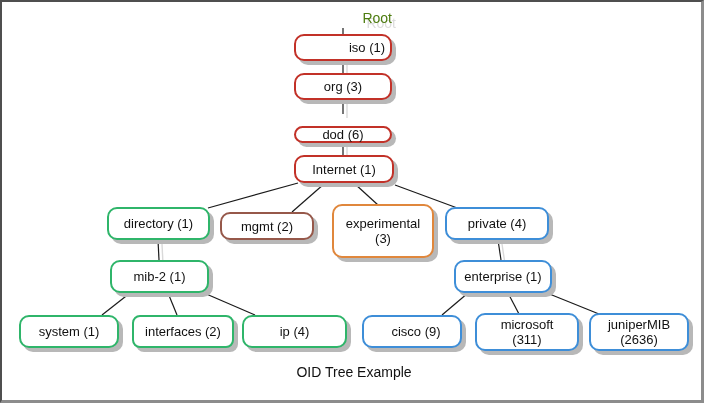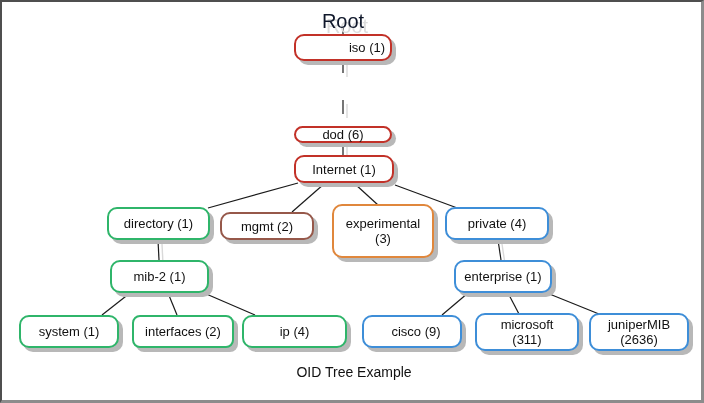--- a/index.html
+++ b/index.html
@@ -14,21 +14,21 @@
     border-left: 2px solid #4f4f4f;
     border-right: 3px solid #8c8c8c;
     border-bottom: 3px solid #8c8c8c;
     overflow: hidden;
   }
 
   svg.wires { position: absolute; left: 0; top: 0; width: 704px; height: 403px; }
 
   .root-label {
     position: absolute; left: 292px; top: 8px; width: 98px;
-    text-align: center; font-size: 20px; color: #0f172a;
+    text-align: right; font-size: 14px; color: #4d7c0f;
     text-shadow: 4px 5px 0 #dcdcdc;
   }
 
   .node {
     position: absolute;
     box-sizing: border-box;
     background: #fff;
     border: 2px solid #888;
     border-radius: 10px;
     box-shadow: 4px 4px 0 #b8b8b8;
@@ -91,20 +91,21 @@
       <line x1="496" y1="238" x2="499" y2="258"></line>
       <line x1="466" y1="291" x2="440" y2="313"></line>
       <line x1="506" y1="291" x2="517" y2="312"></line>
       <line x1="545" y1="291" x2="597" y2="312"></line>
     </g>
   </svg>
 
   <div class="root-label">Root</div>
 
   <div class="node" id="n-iso" style="border-color: rgb(194, 49, 40);">iso (1)</div>
+  <div class="node" id="n-org" style="border-color: rgb(194, 49, 40);">org (3)</div>
   <div class="node" id="n-dod" style="border-color: rgb(194, 49, 40);">dod (6)</div>
   <div class="node" id="n-internet" style="border-color: rgb(194, 49, 40);">Internet (1)</div>
 
   <div class="node" id="n-directory" style="border-color: rgb(47, 181, 106);">directory (1)</div>
   <div class="node" id="n-mgmt" style="border-color: rgb(150, 88, 74);">mgmt (2)</div>
   <div class="node" id="n-experimental" style="border-color: rgb(224, 135, 60);">experimental
 (3)</div>
   <div class="node" id="n-private" style="border-color: rgb(62, 142, 216);">private (4)</div>
 
   <div class="node" id="n-mib2" style="border-color: rgb(47, 181, 106);">mib-2 (1)</div>

